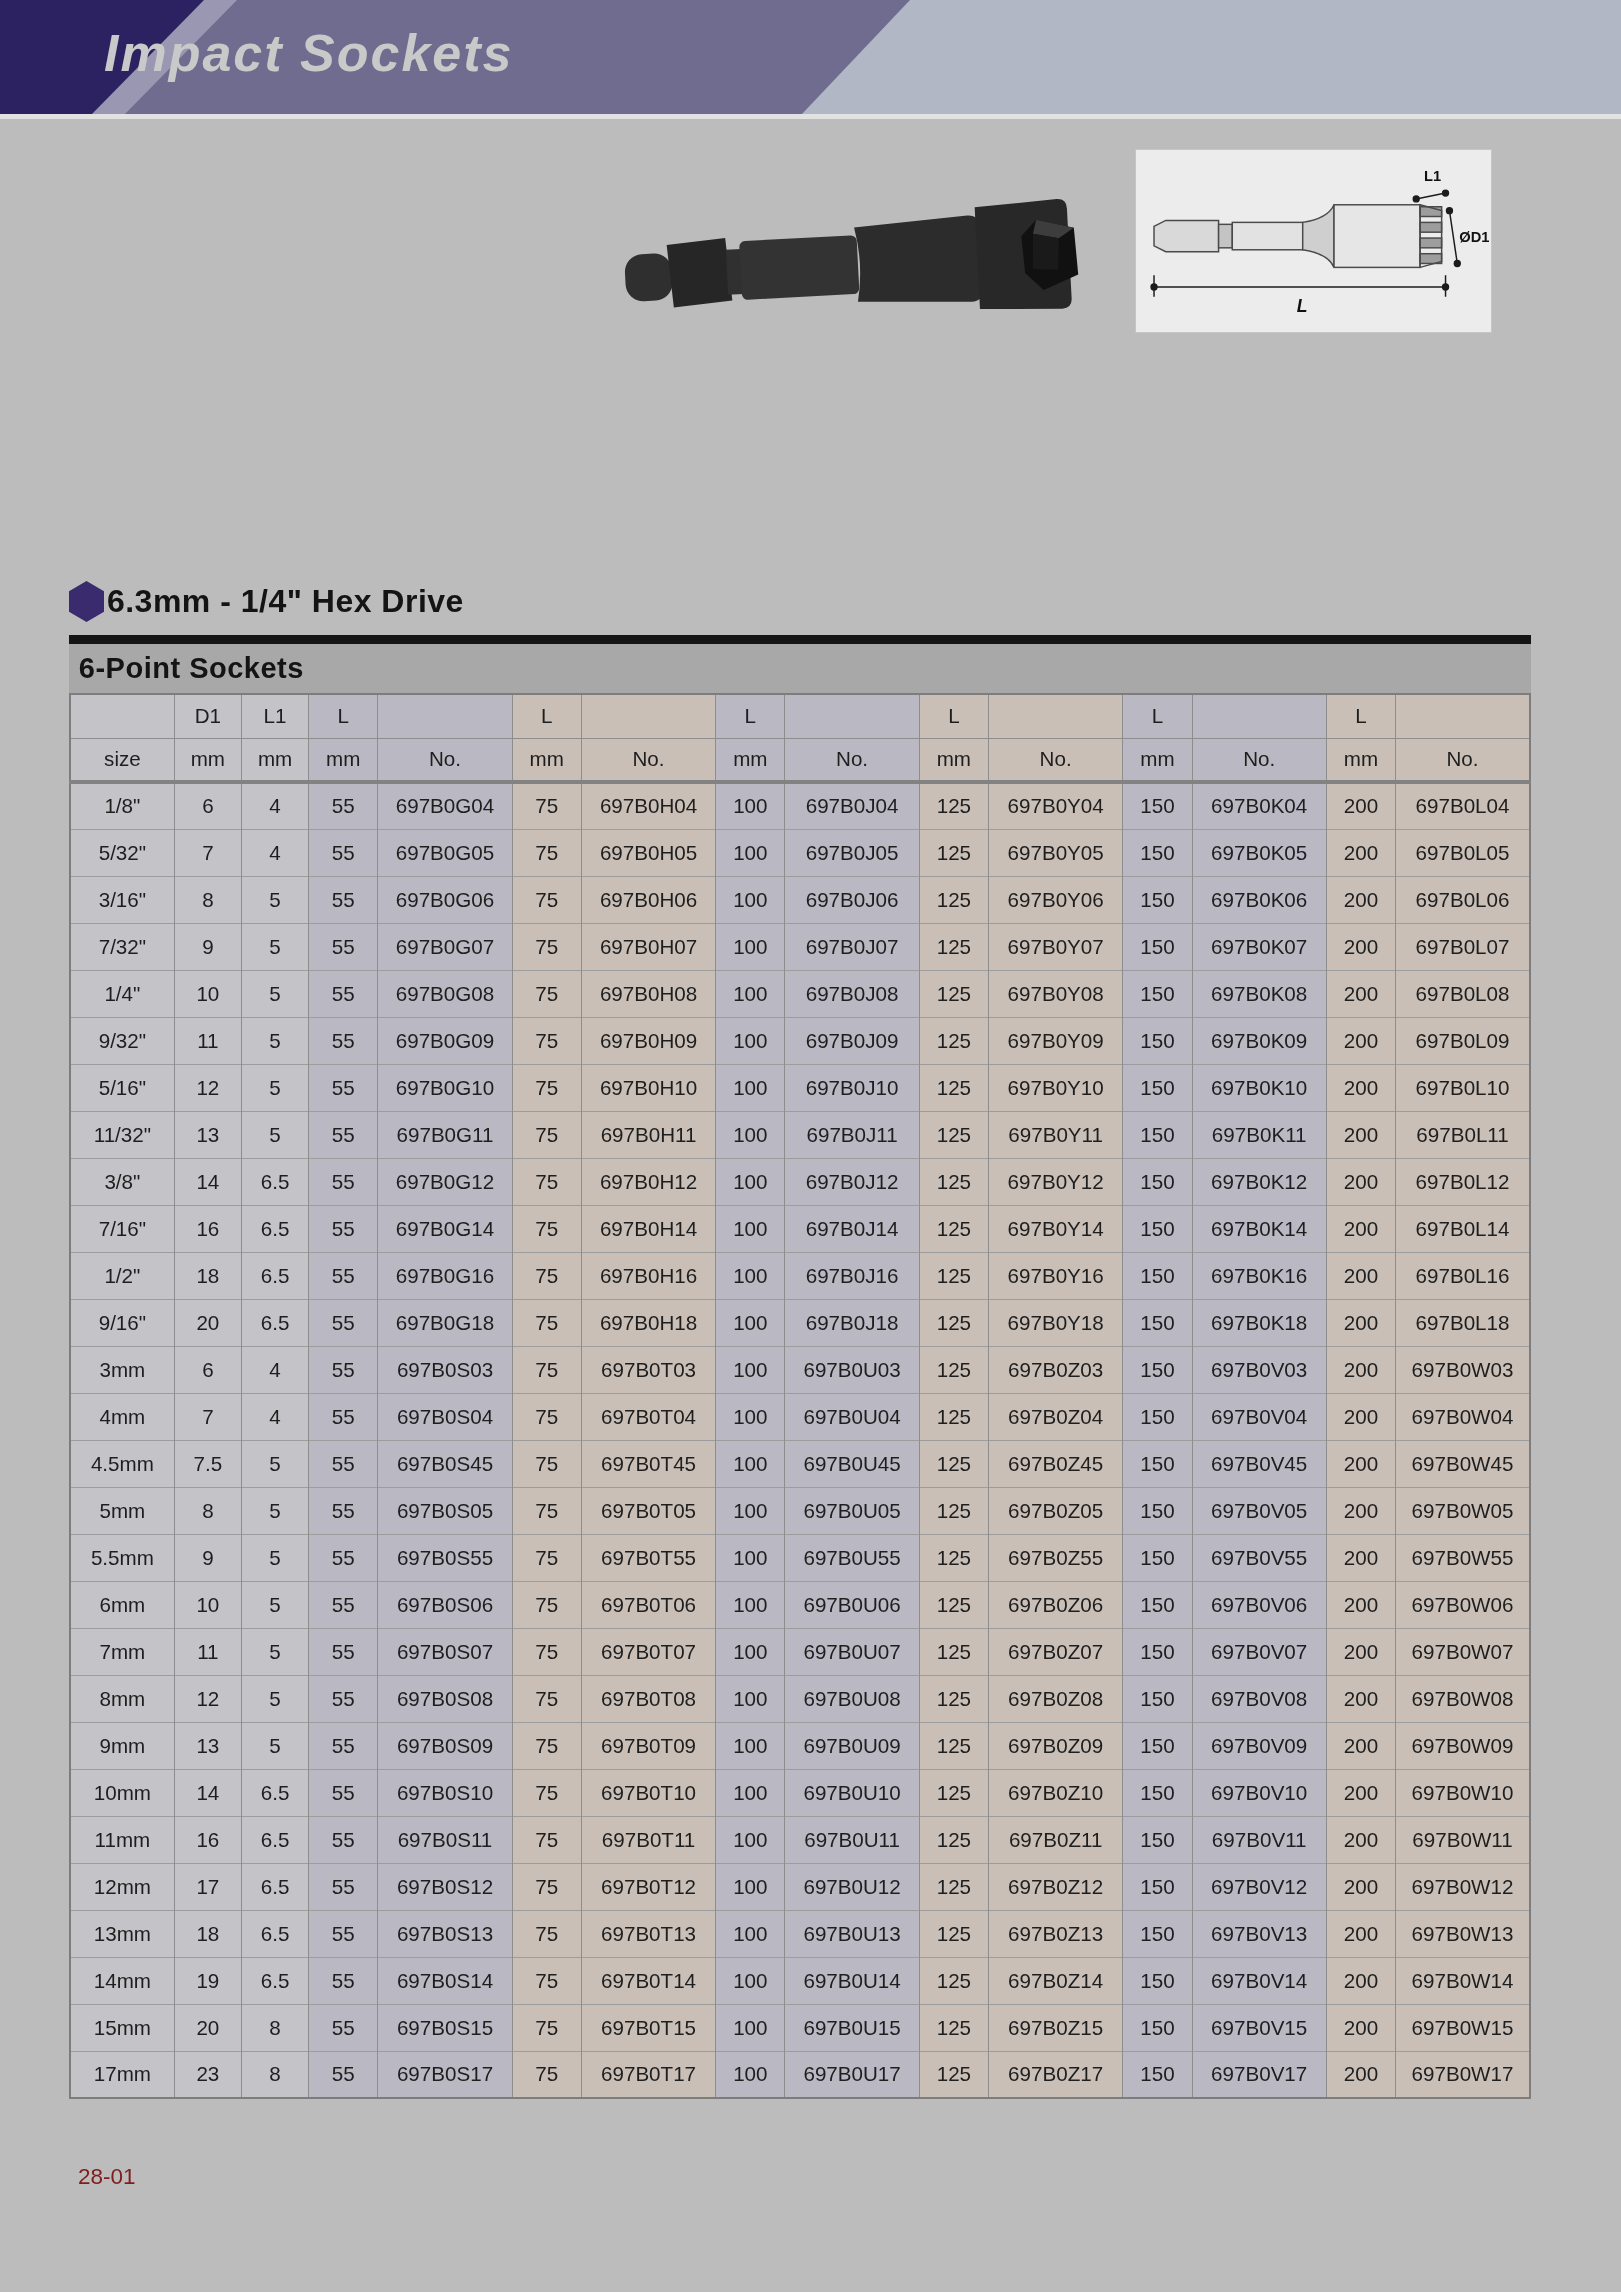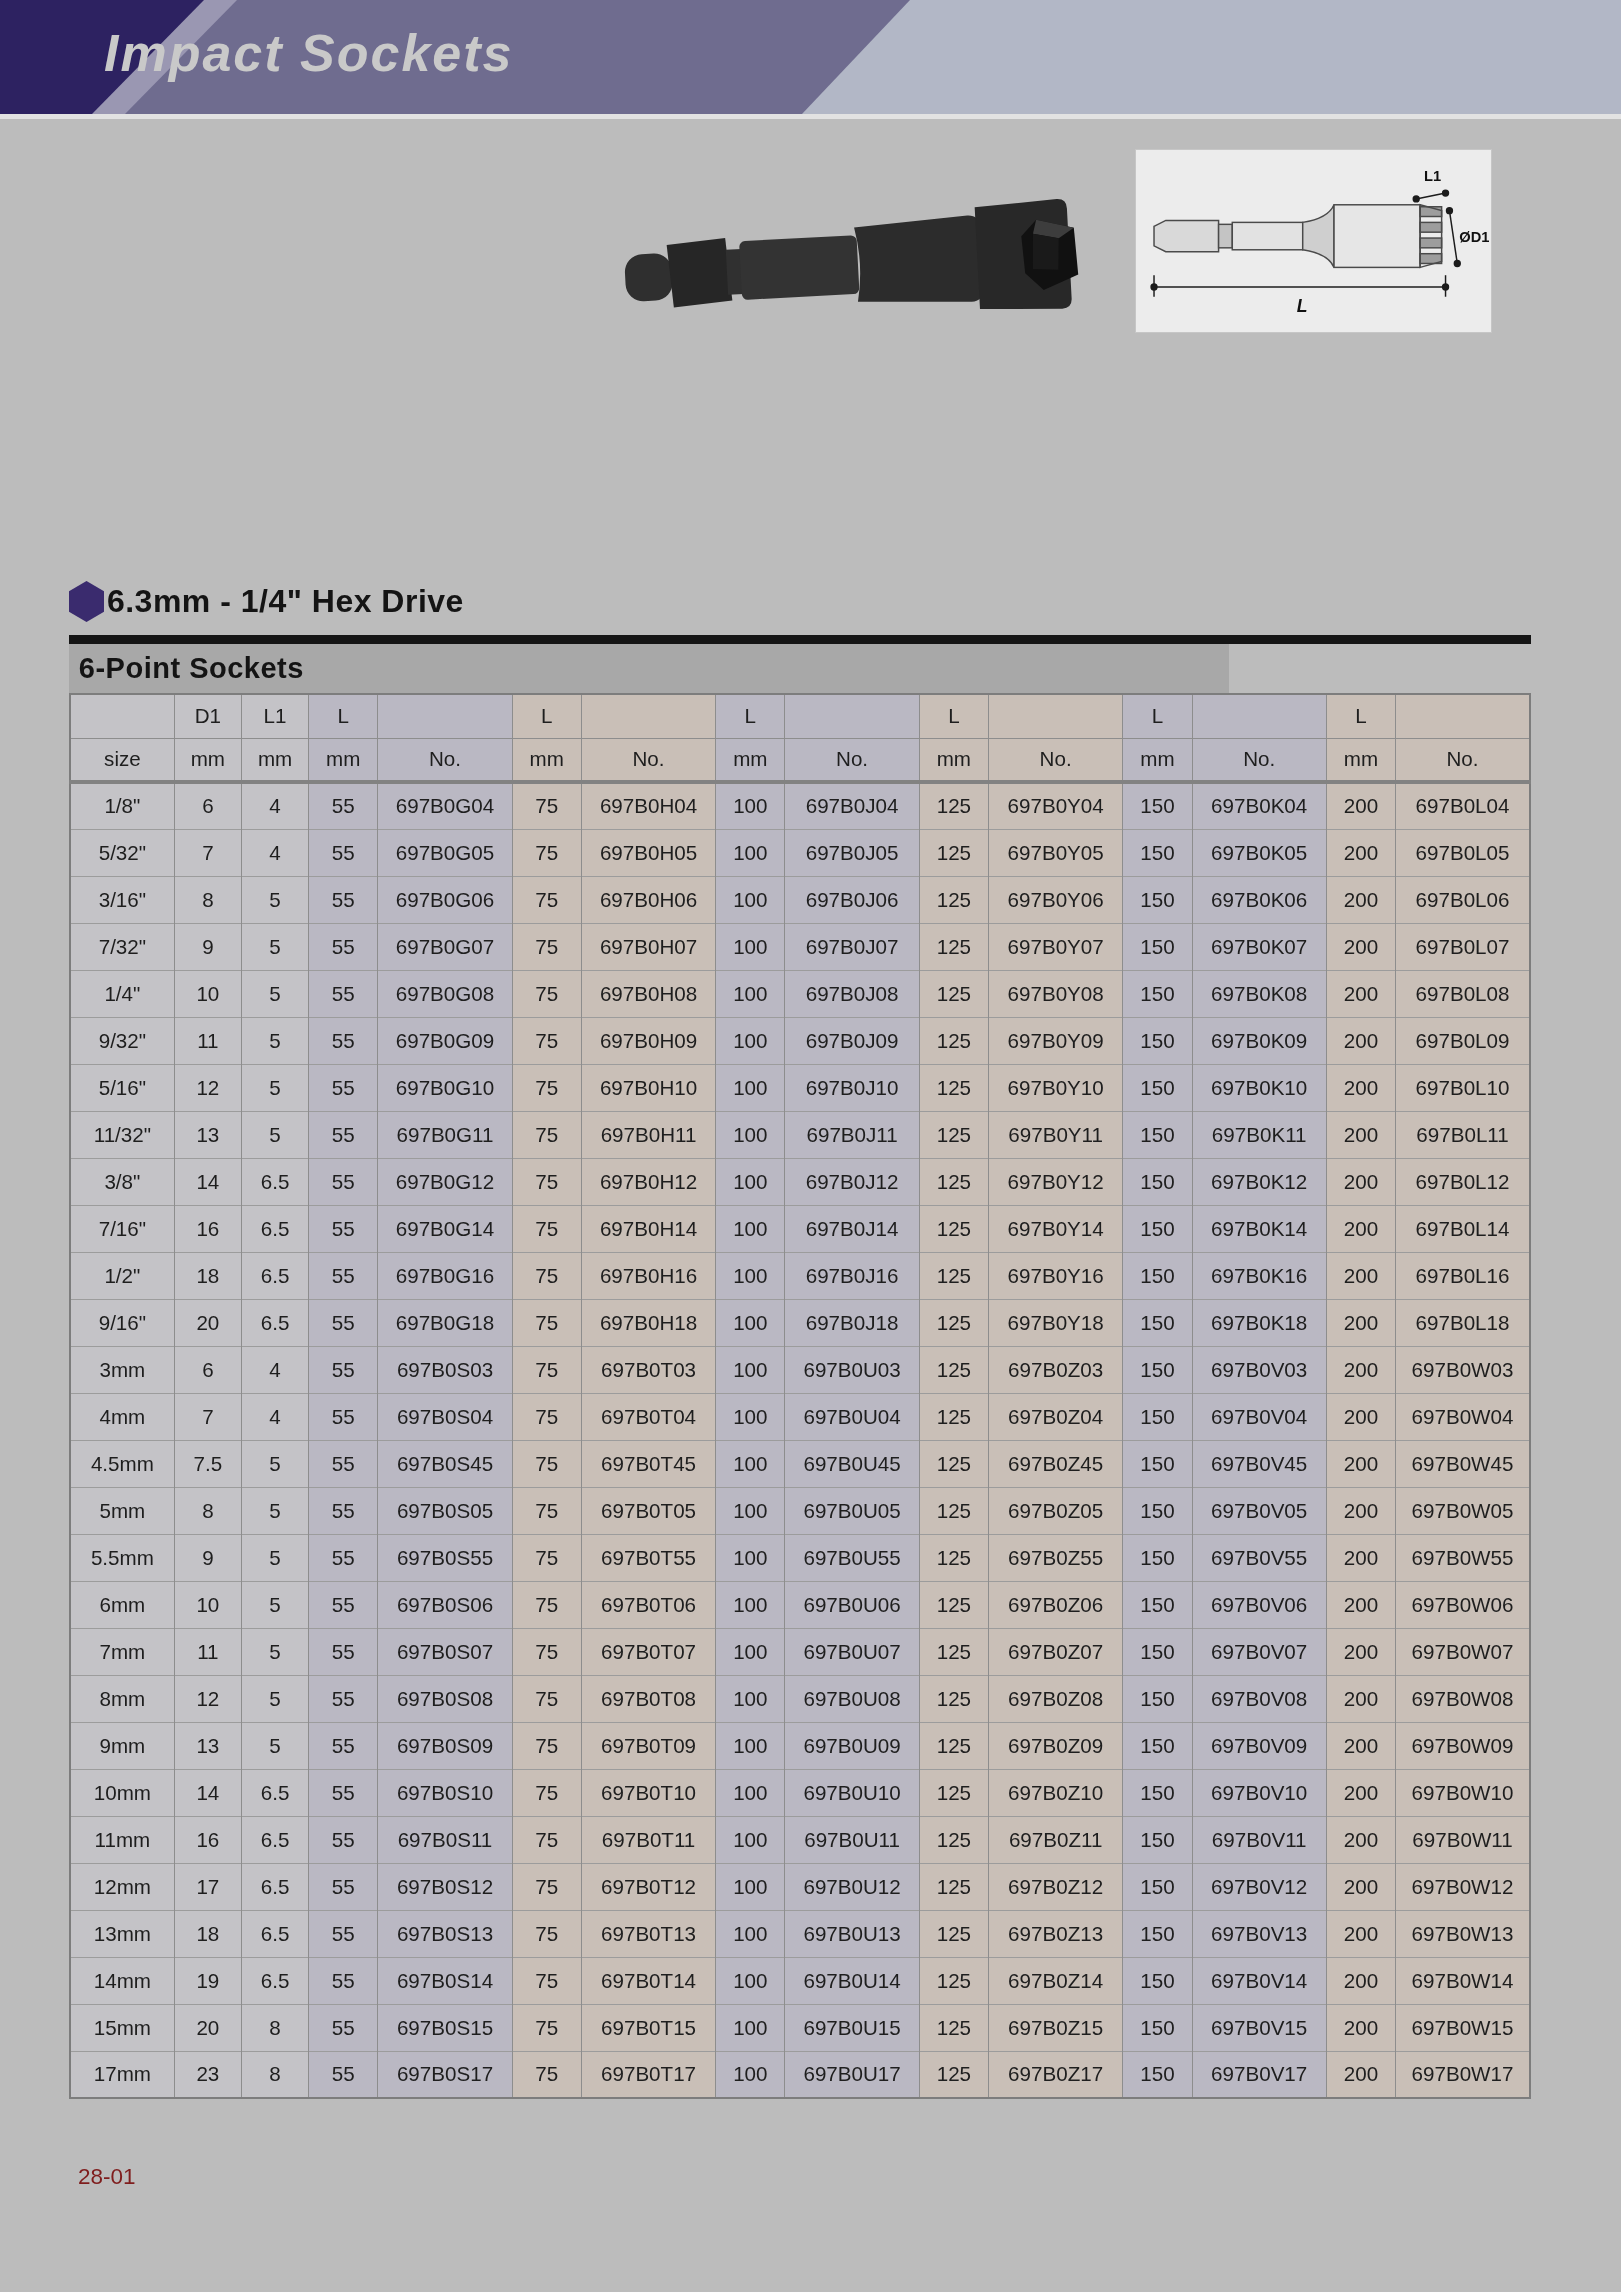--- a/index.html
+++ b/index.html
@@ -21,21 +21,21 @@
   
   .photo{left:617px;top:184px;width:480px;height:162px;}
   .diagram{left:1135px;top:149px;width:355px;height:182px;background:#ececec;border:1px solid #c6c6c6;}
 
   
   .sect{left:69px;top:576px;height:51px;display:flex;align-items:center;}
   .hexicon{width:35px;height:41px;margin-right:2.9px;}
   .sect-text{font-size:32px;font-weight:bold;color:#141414;letter-spacing:0.5px;}
 
   .blackbar{left:69px;top:635px;width:1462px;height:8.8px;background:#151515;}
-  .band{left:69px;top:644px;width:1160px;height:49px;background:#a8a8a8;display:flex;align-items:center;}
+  .band{left:69px;top:644px;width:1462px;height:49px;background:#a8a8a8;display:flex;align-items:center;}
   .band-title{font-size:29px;font-weight:bold;color:#141414;margin-left:9.8px;letter-spacing:0.5px;}
 
   
   table.spec{position:absolute;left:69px;top:693px;width:1462px;border-collapse:collapse;table-layout:fixed;
              border:2px solid #7d7d7d;}
   table.spec td,table.spec th{border-left:1px solid #8d8d8d;border-right:1px solid #8d8d8d;
              font-weight:normal;font-size:20.6px;color:#1e1e1e;text-align:center;padding:0;
              overflow:hidden;white-space:nowrap;}
   table.spec thead tr{height:44px;}
   table.spec tbody tr{height:47px;}

